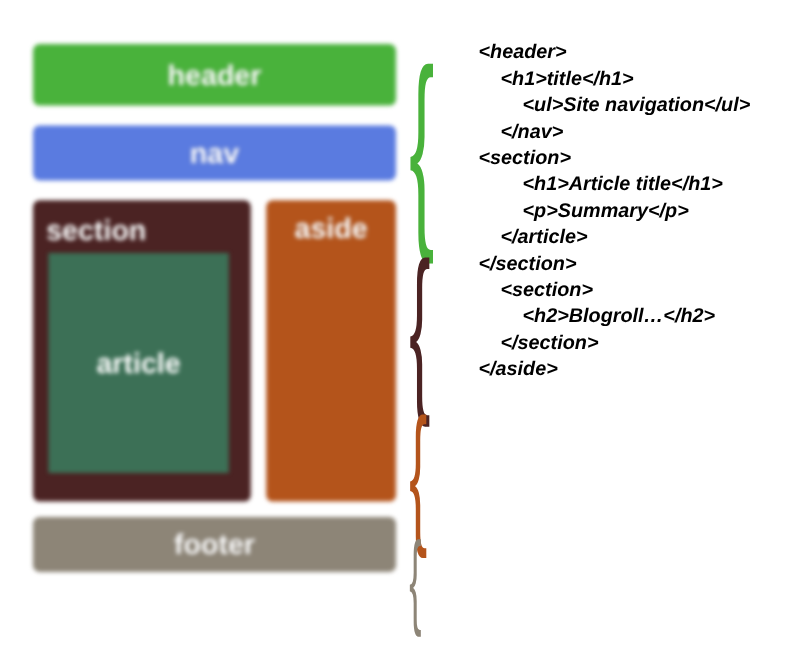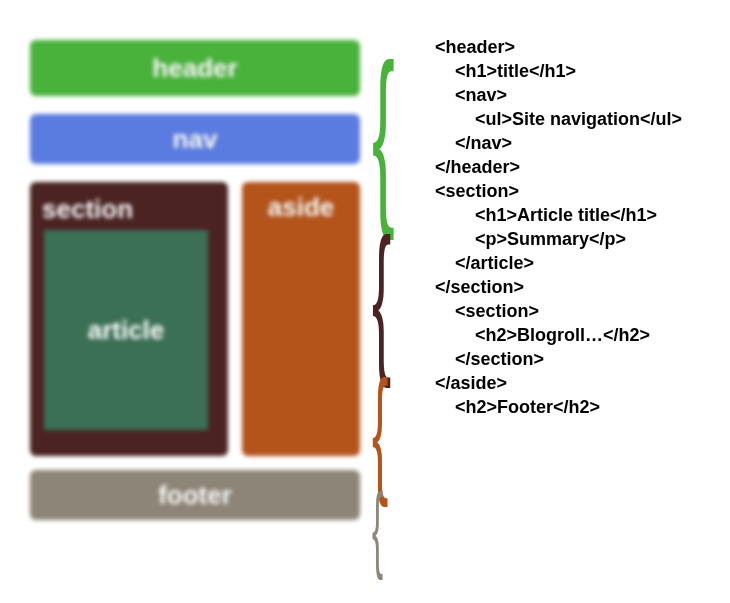--- a/index.html
+++ b/index.html
@@ -9,21 +9,21 @@
     .block span{ filter:blur(0px); }
     .hdr { background:#49b23b; height:56px; align-items:center; }
     .nv { background:#5a7be0; height:50px; margin-top:18px; align-items:center; }
     .mid { display:flex; gap:14px; margin-top:18px; }
     .sec { background:#4b2323; width:198px; height:274px; padding:12px; justify-content:flex-start; }
     .art-wrap{ position:absolute; left:44px; top:230px; width:164px; height:200px; background:#3c7056; border-radius:0; filter:blur(2px); display:flex; align-items:center; justify-content:center; font-weight:bold; font-size:26px; color:#fff; }
     .asd { background:#b4541b; width:118px; height:274px; padding-top:10px;}
     .ftr { background:#8d8577; height:50px; margin-top:14px; align-items:center; }
 
     .code { position:absolute; left:435px; top:35px; font-family: Arial, Helvetica, sans-serif; font-size:18px; line-height:24px; color:#000; font-weight:bold; }
-    .code div{ white-space:pre; }
+    .code div{ white-space:pre;font-style:italic; }
 
     .brace { position:absolute; font-size:170px; font-weight:normal; transform:scaleX(.35); transform-origin:left center; line-height:1; }
     .b1{ left:372px; top:35px; color:#49b23b; font-size:195px; }
     .b2{ left:372px; top:215px; color:#4b2323; font-size:165px; }
     .b3{ left:372px; top:360px; color:#b4541b; font-size:140px; }
     .b4{ left:372px; top:480px; color:#8d8577; font-size:95px; }
   </style>
 </head>
 <body>
 
@@ -51,27 +51,24 @@
   </div>
 
 <div class="brace b1">{</div>
 <div class="brace b2">{</div>
 <div class="brace b3">{</div>
 <div class="brace b4">{</div>
 
 <div class="code" id="code-block">
     <div>&lt;header&gt;</div>
     <div>    &lt;h1&gt;title&lt;/h1&gt;</div>
-    <div>    &lt;nav&gt;</div>
     <div>        &lt;ul&gt;Site navigation&lt;/ul&gt;</div>
     <div>    &lt;/nav&gt;</div>
-    <div>&lt;/header&gt;</div>
     <div>&lt;section&gt;</div>
     <div>        &lt;h1&gt;Article title&lt;/h1&gt;</div>
     <div>        &lt;p&gt;Summary&lt;/p&gt;</div>
     <div>    &lt;/article&gt;</div>
     <div>&lt;/section&gt;</div>
     <div>    &lt;section&gt;</div>
     <div>        &lt;h2&gt;Blogroll…&lt;/h2&gt;</div>
     <div>    &lt;/section&gt;</div>
     <div>&lt;/aside&gt;</div>
-    <div>    &lt;h2&gt;Footer&lt;/h2&gt;</div>
   </div>
 
 </body></html>

